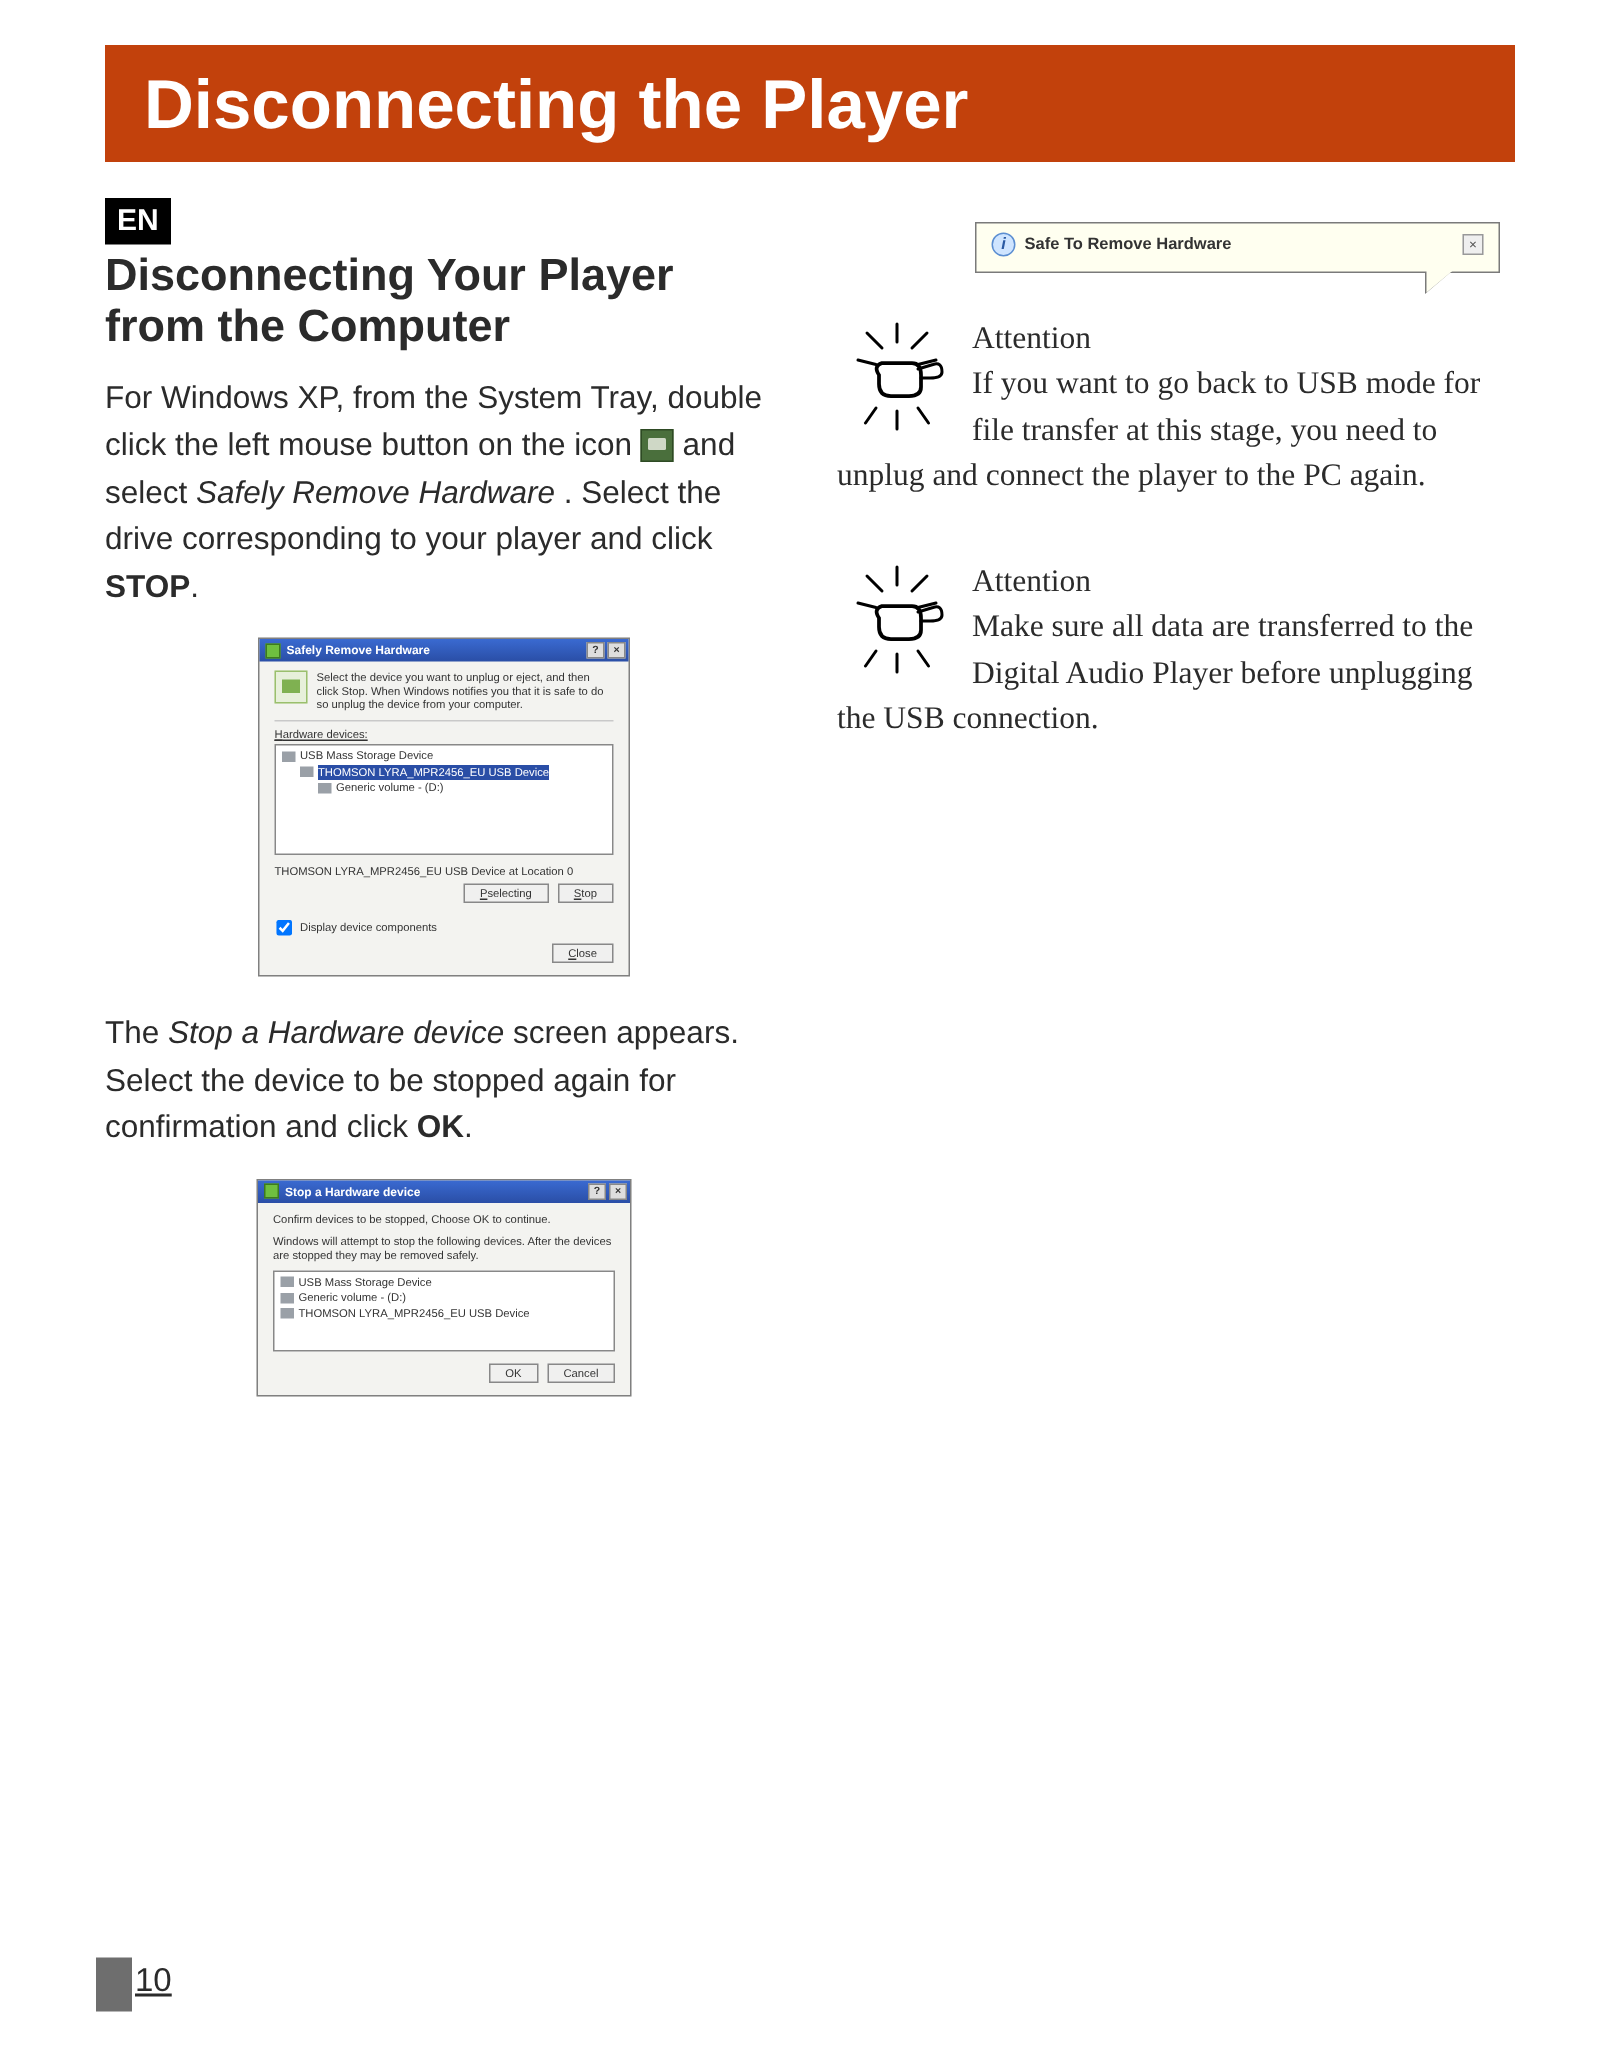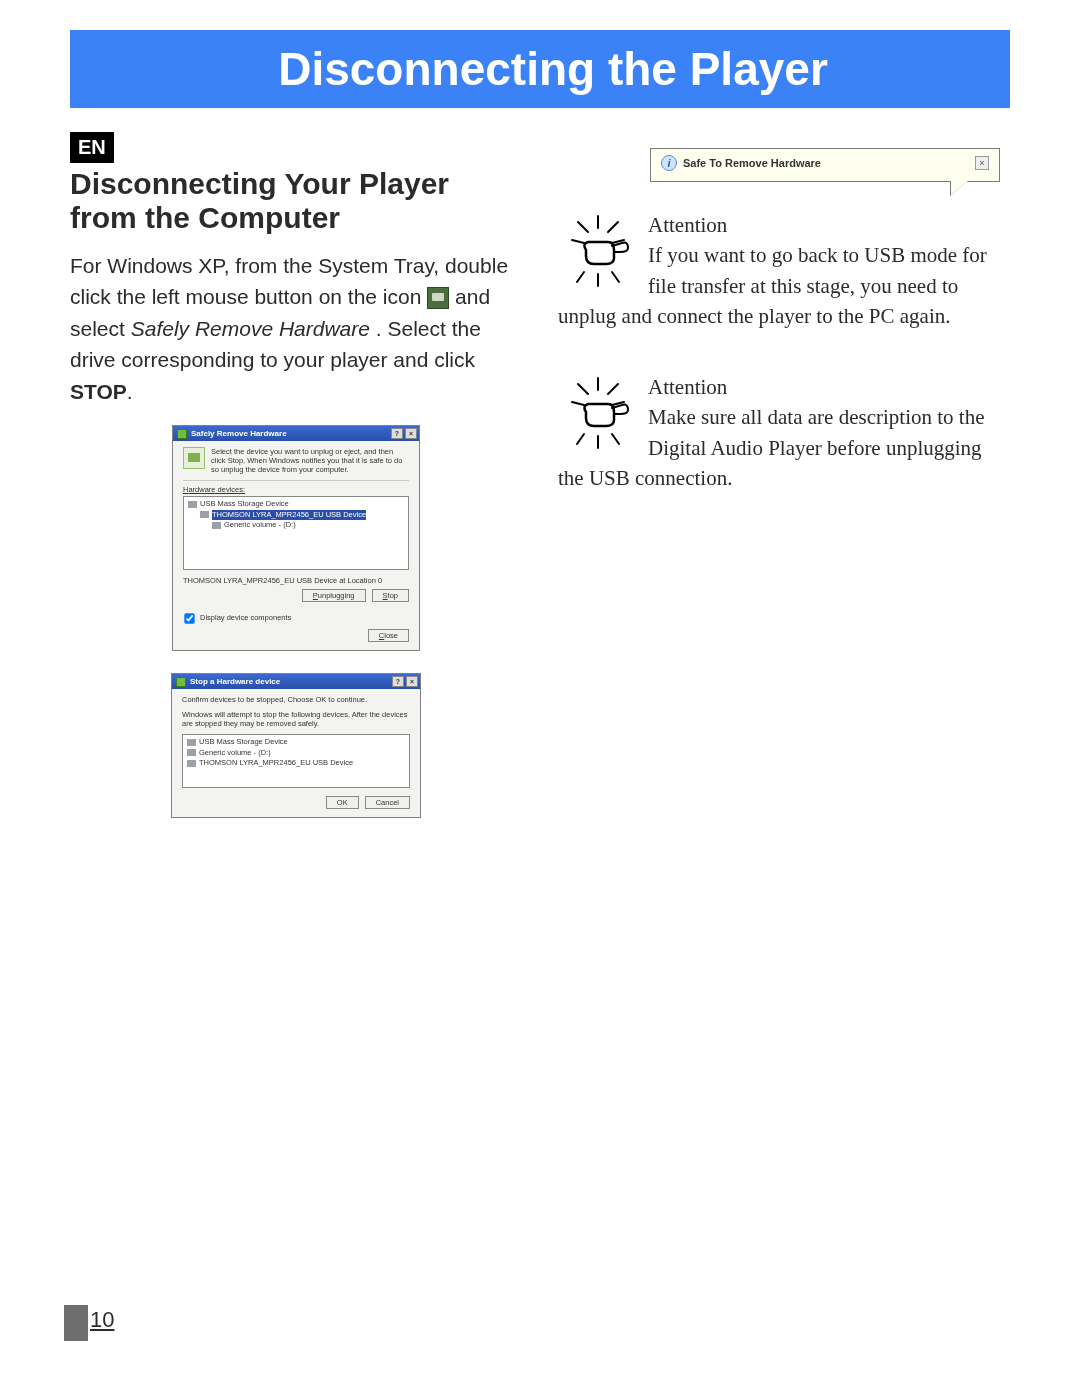--- a/index.html
+++ b/index.html
@@ -6,27 +6,26 @@
   body {
     width: 1080px;
     height: 1375px;
     background: #fff;
     font-family: Arial, Helvetica, sans-serif;
     color: #2b2b2b;
     position: relative;
     padding: 30px 70px 40px 70px;
   }
   .title-banner {
-    background: #3b82f6;
+    background: #c2410c;
     color: #fff;
     font-weight: bold;
     font-size: 46px;
     padding: 12px 0 12px 26px;
     margin-bottom: 24px;
-    text-align: center;
   }
   .columns { display: flex; gap: 36px; justify-content: flex-end; }
   .col { flex: 1; }
   .lang-badge {
     display: inline-block;
     background: #000;
     color: #fff;
     font-weight: bold;
     font-size: 20px;
     padding: 4px 8px;
@@ -278,32 +277,38 @@
           <span>Select the device you want to unplug or eject, and then click Stop. When Windows notifies you that it is safe to do so unplug the device from your computer.</span>
         </div>
         <div class="dlg-label"><span style="text-decoration:underline">H</span><span title="Hardware devices:">ardware devices:</span></div>
         <div class="dlg-tree">
           <div class="l0">USB Mass Storage Device</div>
           <div class="l1"><span class="sel">THOMSON LYRA_MPR2456_EU USB Device</span></div>
           <div class="l2">Generic volume - (D:)</div>
         </div>
         <div class="dlg-loc">THOMSON LYRA_MPR2456_EU USB Device at Location 0</div>
         <div class="dlg-btnrow">
-          <span class="wbtn"><span class="ul">P</span><span>unplugging</span></span>
+          <span class="wbtn"><span class="ul">P</span><span>selecting</span></span>
           <span class="wbtn"><span class="ul">S</span><span>top</span></span>
         </div>
         <div class="dlg-check">
           <input type="checkbox" checked="" style=""><span class="ul">D</span><span>isplay device components</span>
         </div>
         <div class="dlg-btnrow">
           <span class="wbtn"><span class="ul">C</span><span>lose</span></span>
         </div>
       </div>
     </div>
 
+    <p class="body">
+      <span>The </span>
+      <span class="ital">Stop a Hardware device</span>
+      <span> screen appears. Select the device to be stopped again for confirmation and click </span>
+      <span class="bold">OK</span><span>.</span>
+    </p>
 
     <div class="dlg dlg2">
       <div class="dlg-title">
         <span class="ticon"></span>
         <span>Stop a Hardware device</span>
         <span class="spacer"></span>
         <span class="winbtn">?</span>
         <span class="winbtn">×</span>
       </div>
       <div class="dlg-body">
@@ -368,19 +373,19 @@
             <line x1="66" y1="30" x2="54" y2="33"></line>
             <line x1="26" y1="62" x2="19" y2="72"></line>
             <line x1="40" y1="64" x2="40" y2="76"></line>
             <line x1="54" y1="62" x2="61" y2="72"></line>
             <path d="M28 40 Q24 34 30 32 L50 32 Q56 32 56 40 L56 48 Q56 54 48 54 L36 54 Q28 54 28 46 Z" stroke-width="2.5"></path>
             <path d="M54 36 L64 33 Q70 31 70 38 Q70 42 62 42 L56 42"></path>
           </g>
         </svg>
       </span>
       <p><span class="attn-head">Attention</span></p>
-      <p>Make sure all data are description to the Digital Audio Player before unplugging the USB connection.</p>
+      <p>Make sure all data are transferred to the Digital Audio Player before unplugging the USB connection.</p>
     </div>
   </div>
 </div>
 
 <div class="page-marker"></div>
 <div class="page-num">10</div>
 
 </body></html>

